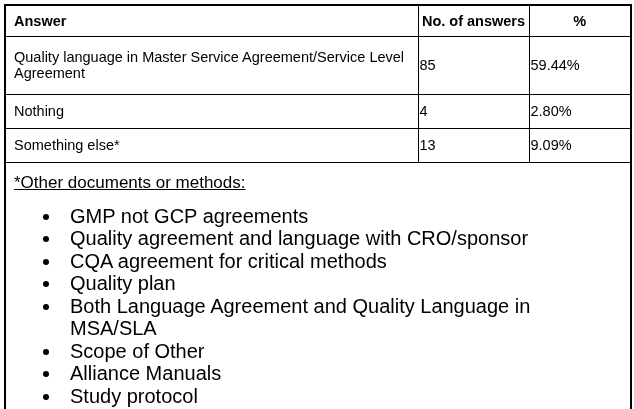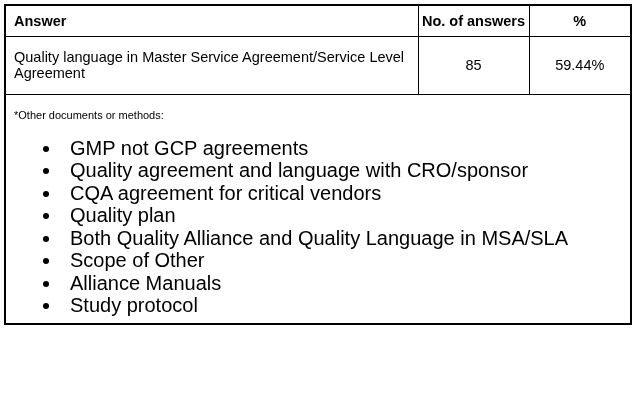--- a/index.html
+++ b/index.html
@@ -44,34 +44,35 @@
     text-align: center;
     font-weight: bold;
     height: 31px;
   }
   td.answer-cell {
     text-align: left;
     padding: 4px 10px 4px 8px;
     line-height: 16px;
   }
   td.num-cell {
-    text-align: center;
+    text-align: left;
   }
   tr.row-tall  td { height: 58px; }
   tr.row-std   td { height: 34px; }
 
   td.footnote-cell {
     vertical-align: top;
     text-align: left;
     padding: 10px 8px 6px 8px;
     height: 208px;
   }
   .footnote-title {
-    font-size: 11px;
+    font-size: 17px;
     line-height: 20px;
+    text-decoration: underline;
   }
   ul.other-methods {
     margin: 12px 0 0 0;
     padding: 0 0 0 48px;
     list-style: disc;
   }
   ul.other-methods li {
     font-size: 20px;
     line-height: 22.5px;
     padding-left: 8px;
@@ -93,29 +94,39 @@
         <th class="h-count">No. of answers</th>
         <th class="h-pct">%</th>
       </tr>
     </thead>
     <tbody>
       <tr class="row-tall">
         <td class="answer-cell">Quality language in Master Service Agreement/Service Level Agreement</td>
         <td class="num-cell">85</td>
         <td class="num-cell">59.44%</td>
       </tr>
+      <tr class="row-std">
+        <td class="answer-cell">Nothing</td>
+        <td class="num-cell">4</td>
+        <td class="num-cell">2.80%</td>
+      </tr>
+      <tr class="row-std">
+        <td class="answer-cell">Something else*</td>
+        <td class="num-cell">13</td>
+        <td class="num-cell">9.09%</td>
+      </tr>
       <tr>
         <td class="footnote-cell" colspan="3">
           <div class="footnote-title">*Other documents or methods:</div>
           <ul class="other-methods">
             <li>GMP not GCP agreements</li>
             <li>Quality agreement and language with CRO/sponsor</li>
-            <li>CQA agreement for critical vendors</li>
+            <li>CQA agreement for critical methods</li>
             <li>Quality plan</li>
-            <li>Both Quality Alliance and Quality Language in MSA/SLA</li>
+            <li>Both Language Agreement and Quality Language in MSA/SLA</li>
             <li>Scope of Other</li>
             <li>Alliance Manuals</li>
             <li>Study protocol</li>
 
           </ul>
         </td>
       </tr>
     </tbody>
   </table>
 </div>

